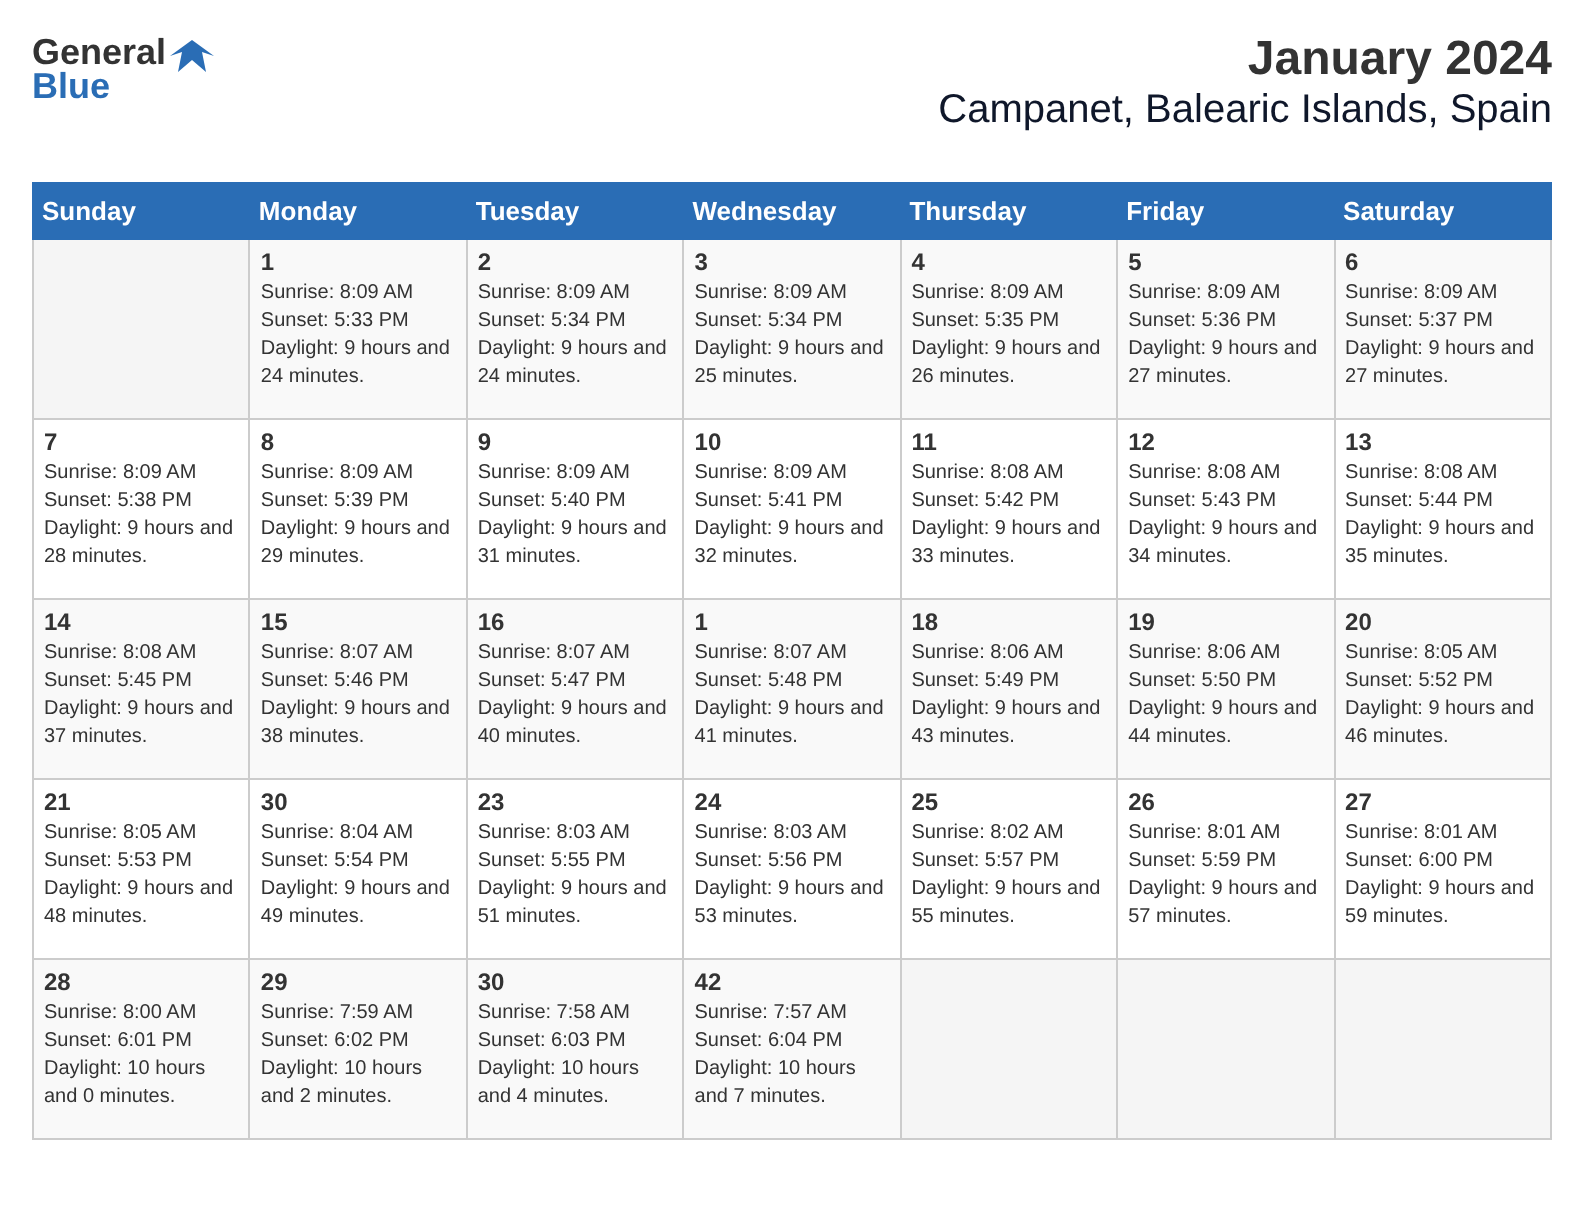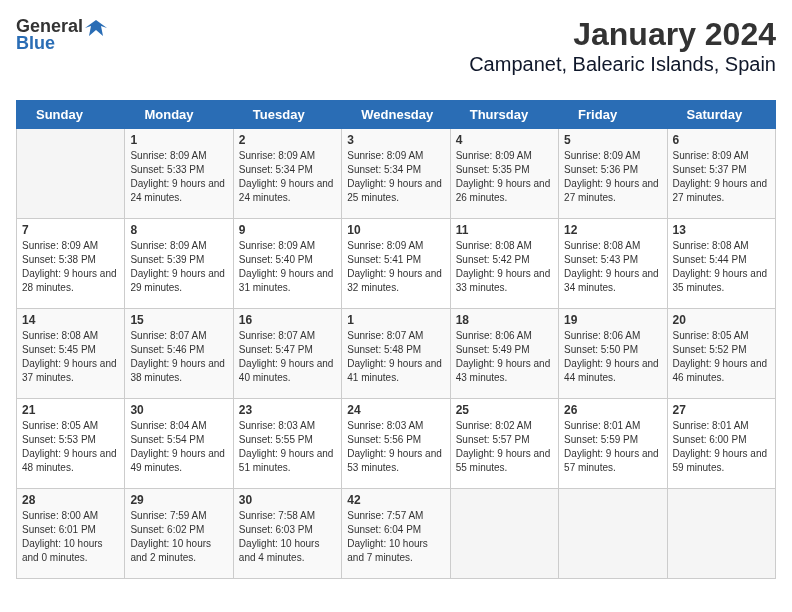--- a/index.html
+++ b/index.html
@@ -23,39 +23,39 @@
     }
     .logo-row {
       display: flex;
       align-items: center;
       gap: 2px;
     }
     .title-area {
       text-align: right;
     }
     .month-title {
-      font-size: 32px;
+      font-size: 24px;
       font-weight: bold;
       color: #333;
     }
     .location-title {
       font-size: 20px;
       color: #0f172a;
     }
     .calendar-table {
       width: 100%;
       border-collapse: collapse;
       table-layout: fixed;
     }
     .calendar-table thead tr th {
       background-color: #2a6db5;
       color: #fff;
       font-size: 13px;
       font-weight: bold;
-      padding: 6px 19px;
+      padding: 6px 4px;
       text-align: left;
       border: 1px solid #2a6db5;
     }
     .calendar-table tbody tr td {
       vertical-align: top;
       border: 1px solid #ccc;
       padding: 4px 5px;
       min-height: 80px;
       height: 90px;
       font-size: 10.5px;

